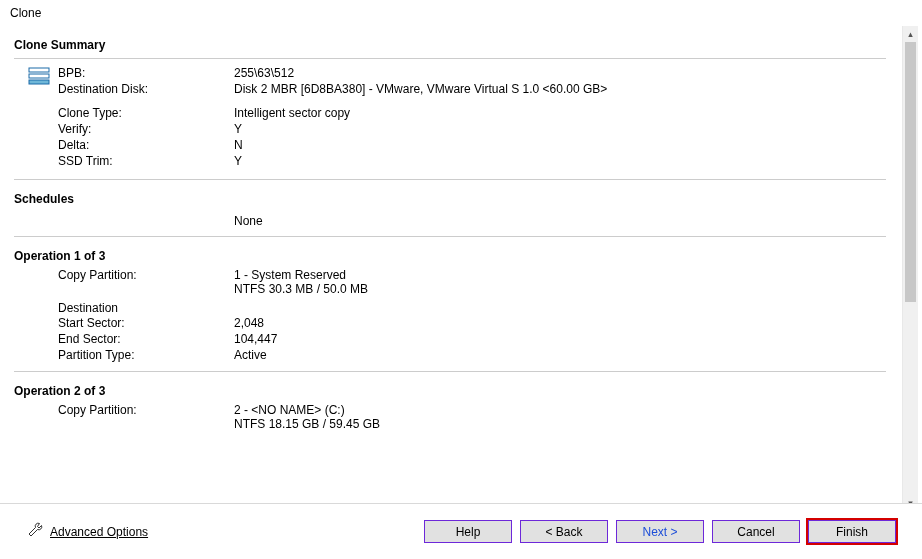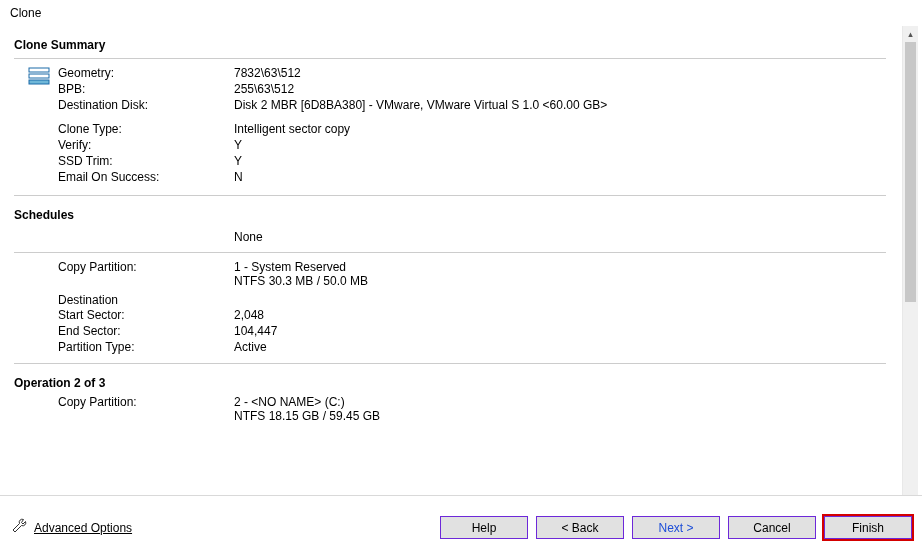--- a/index.html
+++ b/index.html
@@ -93,26 +93,26 @@
     padding-left: 44px;
   }
   .schedules-value {
     padding-left: 220px;
     padding-top: 4px;
     padding-bottom: 6px;
   }
   .footer {
     position: absolute;
     left: 0; right: 0; bottom: 0;
-    height: 64px;
+    height: 56px;
     border-top: 1px solid #d9d9d9;
     background: #fff;
     display: flex;
     align-items: center;
-    padding: 0 10px;
+    padding: 0 26px;
   }
   .adv-wrap {
     display: flex;
     align-items: center;
     gap: 6px;
   }
   .adv-link {
     text-decoration: underline;
     color: #000;
     cursor: pointer;
@@ -151,61 +151,58 @@
   <div class="summary-top">
     <span class="disk-icon">
       <svg width="22" height="18" viewBox="0 0 22 18">
         <rect x="1" y="1" width="20" height="4" fill="#fff" stroke="#1a6aa8" stroke-width="1"></rect>
         <rect x="1" y="7" width="20" height="4" fill="#fff" stroke="#1a6aa8" stroke-width="1"></rect>
         <rect x="1" y="13" width="20" height="4" fill="#6fb7d8" stroke="#1a6aa8" stroke-width="1"></rect>
       </svg>
     </span>
     <div class="kv-table" id="summary-rows1">
         <div class="kv-row">
-          <div class="kv-label">Geometry:</div>
-          <div class="kv-value">7832\63\512</div>
-        </div>
-        <div class="kv-row">
           <div class="kv-label">BPB:</div>
           <div class="kv-value">255\63\512</div>
         </div>
         <div class="kv-row">
           <div class="kv-label">Destination Disk:</div>
           <div class="kv-value">Disk 2 MBR [6D8BA380] - VMware,  VMware Virtual S 1.0  &lt;60.00 GB&gt;</div>
         </div>
       </div>
     <div class="spacer-sm"></div>
     <div class="kv-table" id="summary-rows2">
         <div class="kv-row">
           <div class="kv-label">Clone Type:</div>
           <div class="kv-value">Intelligent sector copy</div>
         </div>
         <div class="kv-row">
           <div class="kv-label">Verify:</div>
           <div class="kv-value">Y</div>
         </div>
         <div class="kv-row">
+          <div class="kv-label">Delta:</div>
+          <div class="kv-value">N</div>
+        </div>
+        <div class="kv-row">
           <div class="kv-label">SSD Trim:</div>
           <div class="kv-value">Y</div>
         </div>
-        <div class="kv-row">
-          <div class="kv-label">Email On Success:</div>
-          <div class="kv-value">N</div>
-        </div>
       </div>
   </div>
 
   <div class="spacer-sm"></div>
   <hr class="hr">
 
   <div class="section-heading">Schedules</div>
   <div class="schedules-value">None</div>
 
   <hr class="hr">
 
+  <div class="section-heading">Operation 1 of 3</div>
   <div class="op-body">
     <div class="kv-table">
       <div class="kv-row">
         <div class="kv-label">Copy Partition:</div>
         <div class="kv-value">
           <div>1 - System Reserved</div>
           <div>NTFS 30.3 MB / 50.0 MB</div>
         </div>
       </div>
     </div>

